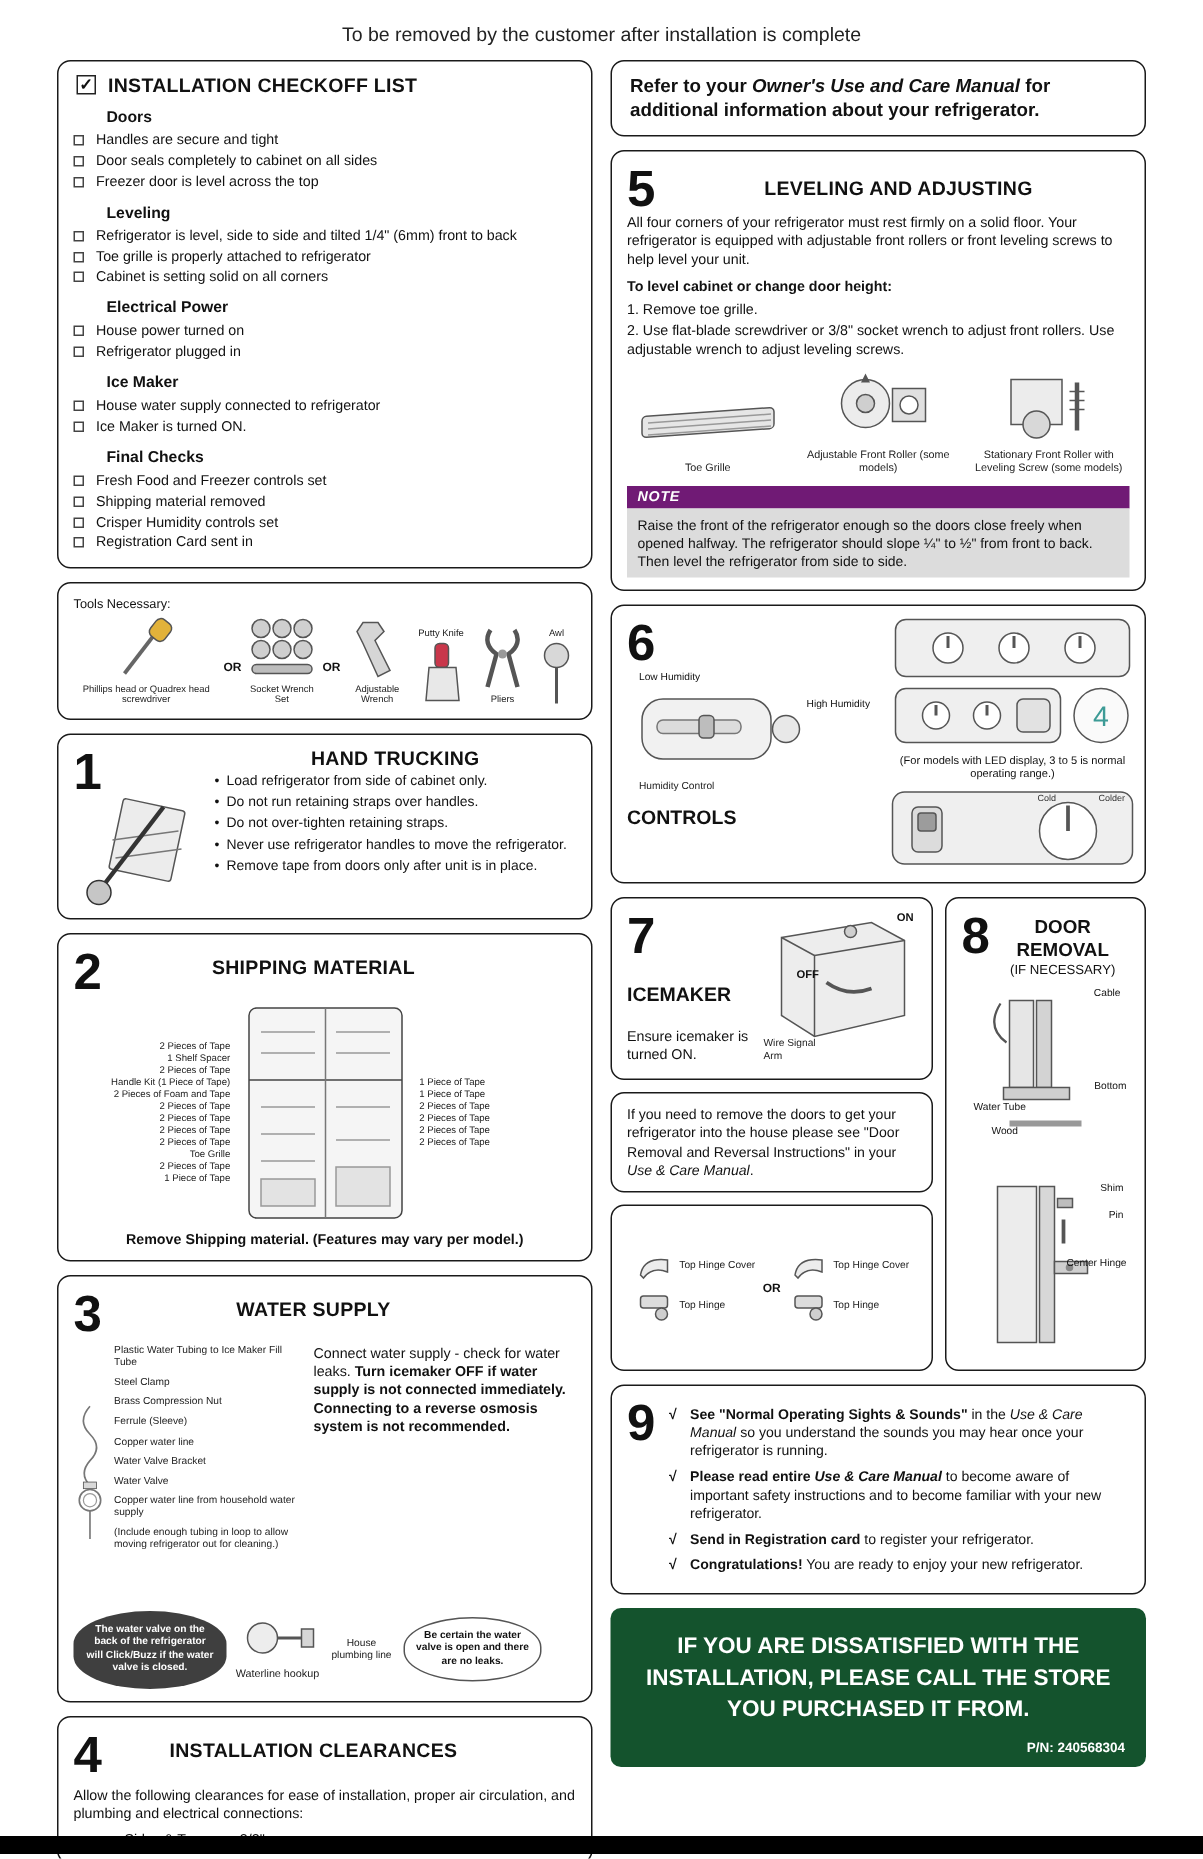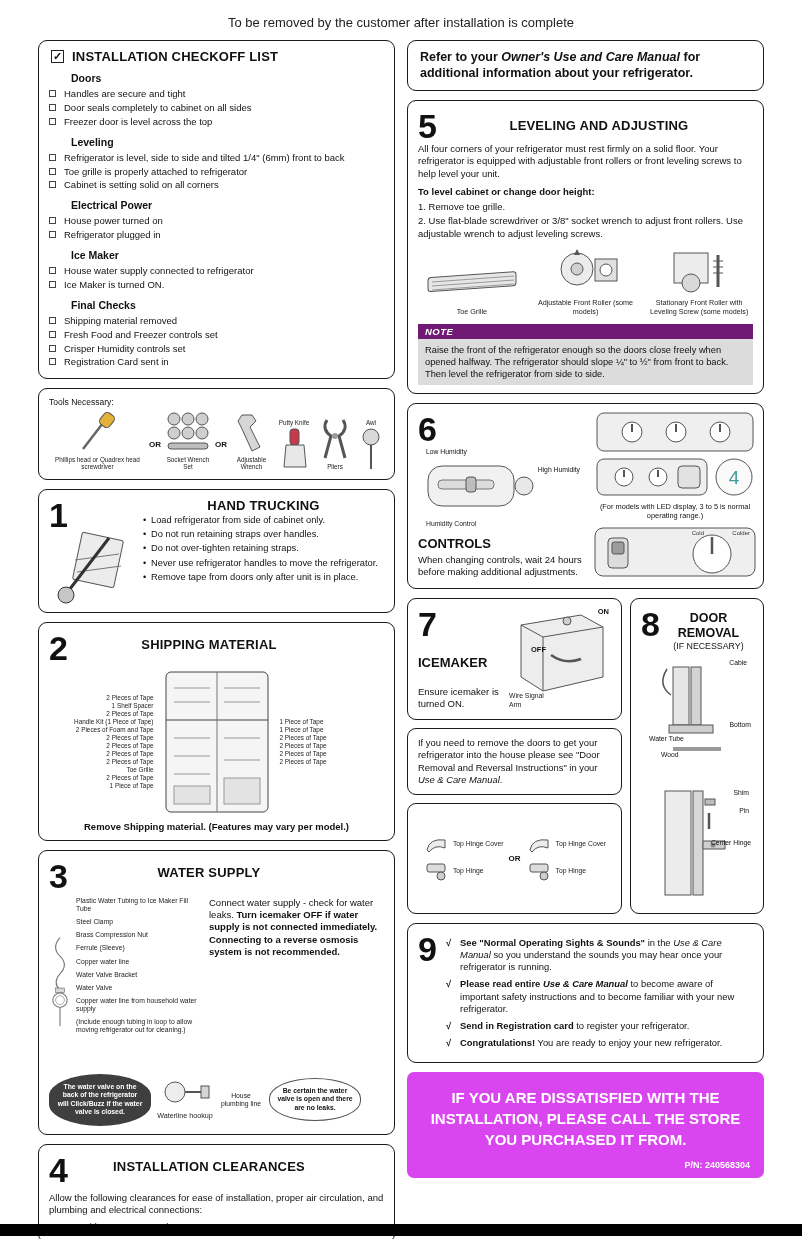--- a/index.html
+++ b/index.html
@@ -89,21 +89,21 @@
   .hinge-group { display:flex; flex-direction:column; gap:4px; align-items:flex-start; }
   .hinge-item { display:flex; align-items:center; gap:4px; }
   .or-mid { font-size:8px; font-weight:bold; }
   
   .fc-row { display:flex; gap:9px; margin:5px 0; font-size:9.4px; line-height:1.3; }
   .fc-check { font-weight:bold; flex:none; }
   .fc-b { font-weight:bold; }
   .fc-i { font-style:italic; }
   .fc-bi { font-weight:bold; font-style:italic; }
   
-  .black-box { background:#d946ef; color:#fff; border-radius:7px; padding:15px 14px 8px; }
+  .black-box { background:#14532d; color:#fff; border-radius:7px; padding:15px 14px 8px; }
   .black-msg { font-weight:bold; font-size:15px; text-align:center; line-height:1.4; }
   .pn { text-align:right; font-size:9px; font-weight:bold; margin-top:10px; }
   .bottom-bar { position:absolute; left:0; bottom:3px; width:802px; height:12px; background:#000; }
   .i { font-style:italic; }
   .b { font-weight:bold; }
 </style>
 </head>
 <body>
 
 <div class="page">
@@ -175,25 +175,25 @@
             <div class="check-row">
               <span class="cb"></span>
               <span>Ice Maker is turned ON.</span>
             </div>
           </div>
         <h3 class="sec-h">Final Checks</h3>
         <div>
 
         <div class="check-row">
               <span class="cb"></span>
+              <span>Fresh Food and Freezer controls set</span>
+            </div>
+            <div class="check-row">
+              <span class="cb"></span>
               <span>Shipping material removed</span>
-            </div>
-            <div class="check-row">
-              <span class="cb"></span>
-              <span>Fresh Food and Freezer controls set</span>
             </div>
             <div class="check-row">
               <span class="cb"></span>
               <span>Crisper Humidity controls set</span>
             </div>
             <div class="check-row">
               <span class="cb"></span>
               <span>Registration Card sent in</span>
             </div>
           </div>
@@ -463,21 +463,20 @@
               <span class="hum-label" style="top:16px;right:-4px;">High Humidity</span>
               <svg width="108" height="54" viewBox="0 0 108 54" style="margin-top:10px;">
                   <rect x="2" y="6" width="86" height="40" rx="14" fill="#f1f1f1" stroke="#555"></rect>
                   <rect x="12" y="20" width="56" height="9" rx="4" fill="#dcdcdc" stroke="#777"></rect>
                   <rect x="40" y="17" width="10" height="15" rx="3" fill="#bdbdbd" stroke="#555"></rect>
                   <circle cx="98" cy="26" r="9" fill="#e8e8e8" stroke="#555"></circle>
                 </svg>
               <div class="tinylabel" style="margin-top:2px;">Humidity Control</div>
             </div>
             <div class="ctl-head">CONTROLS</div>
-            <p class="body-text">When changing controls, wait 24 hours before making additional adjustments.</p>
           </div>
           <div class="ctl-right">
             <figure class="panel-wrap">
               <svg width="158" height="40" viewBox="0 0 158 40">
                   <rect x="1" y="1" width="156" height="38" rx="7" fill="#efefef" stroke="#555"></rect>
                   <circle cx="36" cy="20" r="10" fill="#fff" stroke="#555"></circle>
                   <line x1="36" y1="12" x2="36" y2="20" stroke="#555" stroke-width="2"></line>
                   <circle cx="80" cy="20" r="10" fill="#fff" stroke="#555"></circle>
                   <line x1="80" y1="12" x2="80" y2="20" stroke="#555" stroke-width="2"></line>
                   <circle cx="124" cy="20" r="10" fill="#fff" stroke="#555"></circle>

